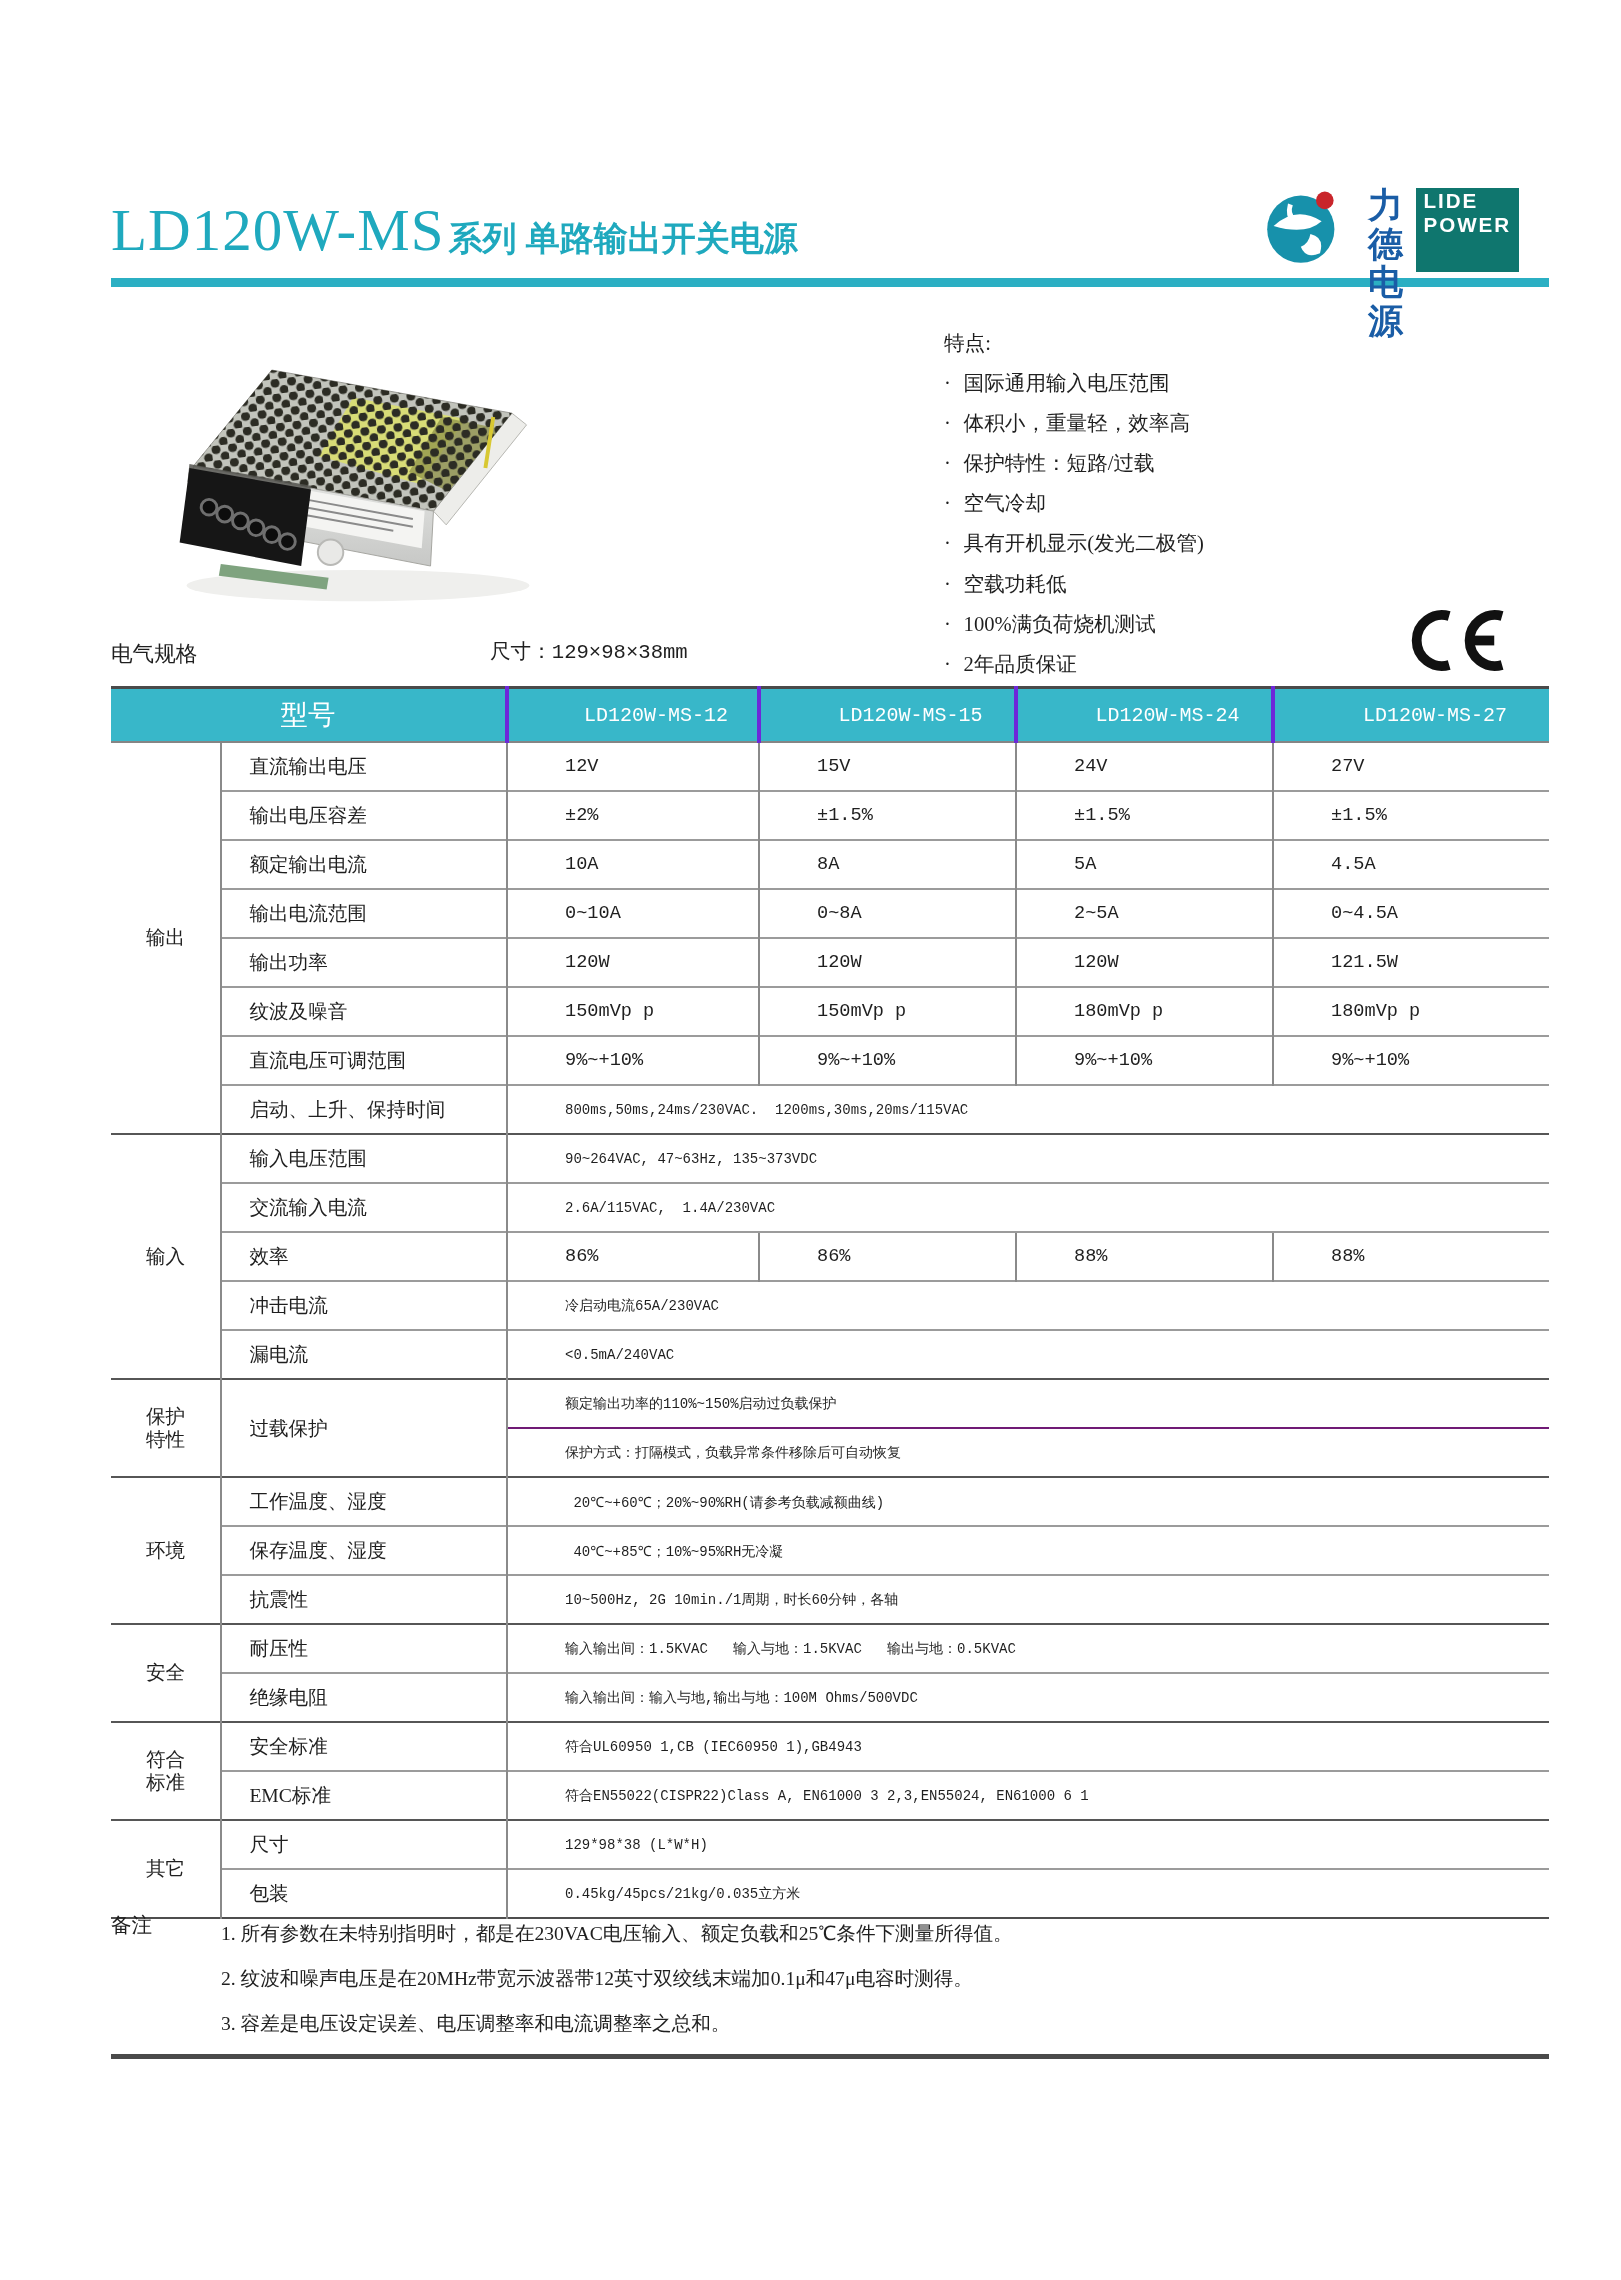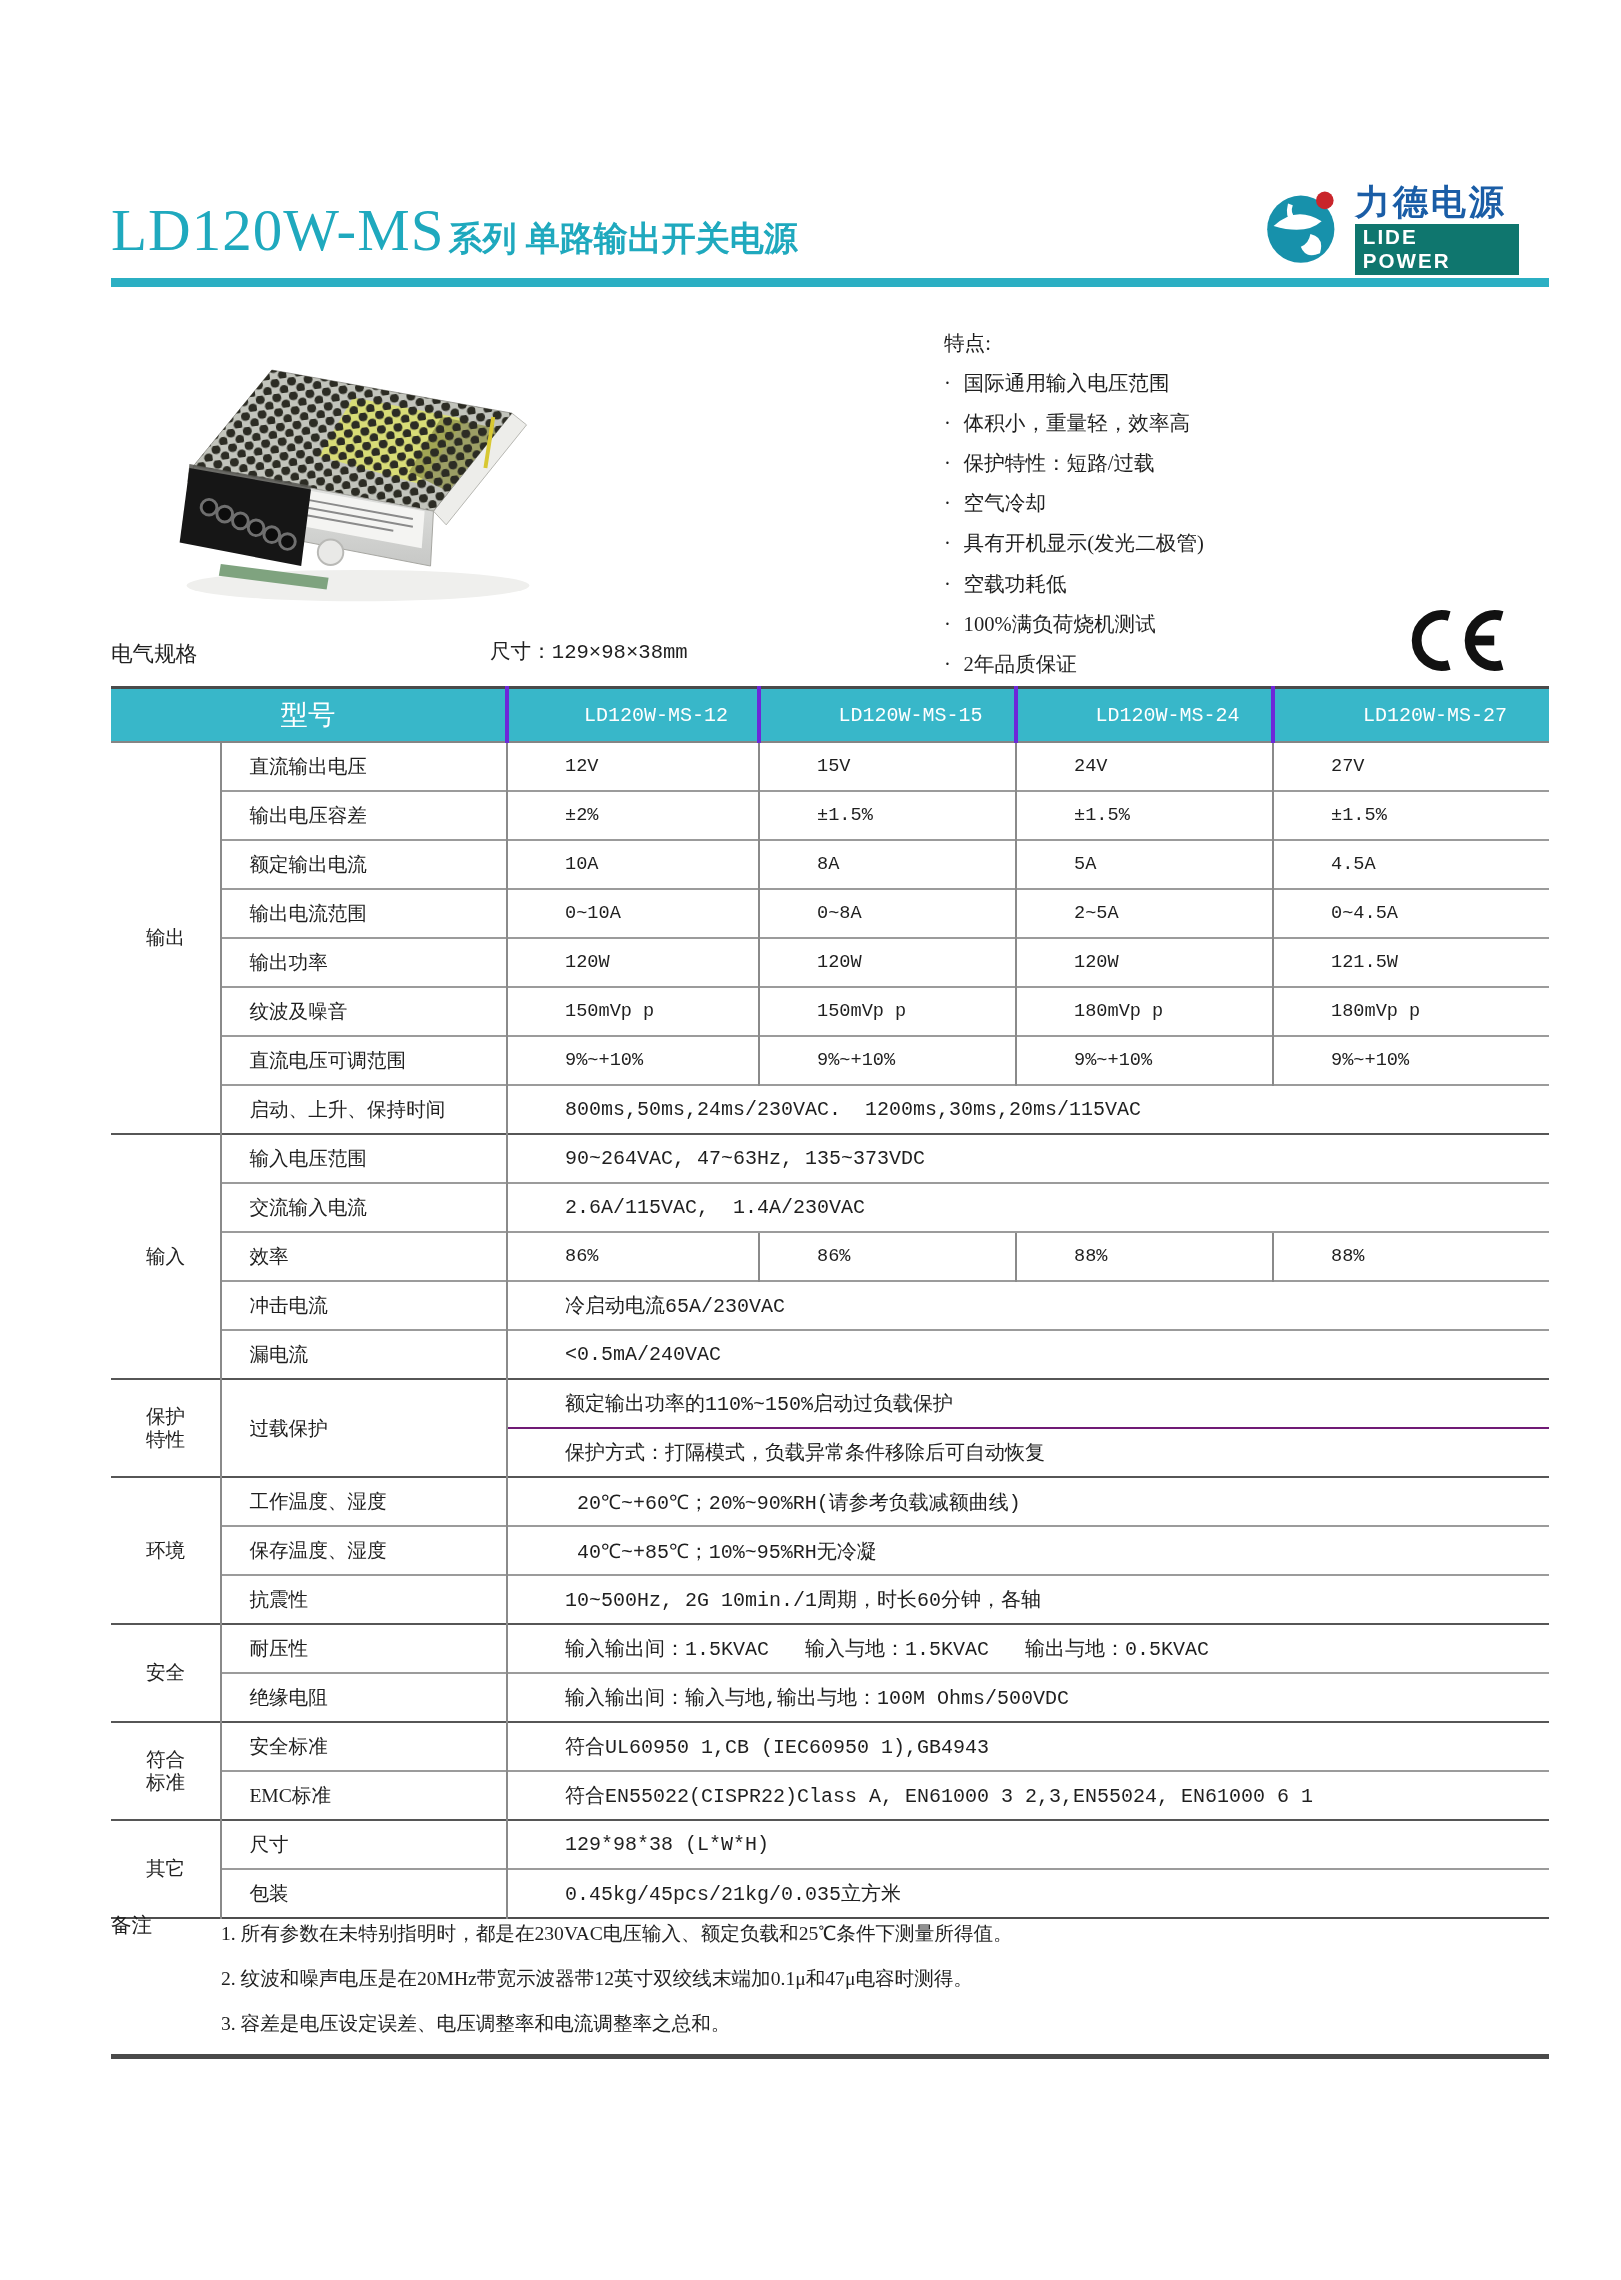--- a/index.html
+++ b/index.html
@@ -9,21 +9,21 @@
   }
 
   
   .title-block { position:absolute; left:111px; top:196px; white-space:nowrap; }
   .title-model { font-family:"Liberation Serif", serif; font-size:59px; color:#1FA9BE; letter-spacing:1px; }
   .title-suffix { font-family:"Liberation Sans", sans-serif; font-weight:bold; font-size:34px; color:#1FA9BE; margin-left:3.9px; }
   .teal-rule { position:absolute; left:111px; top:278px; width:1438px; height:8.8px; background:#2BAFC3; }
 
   .logo { position:absolute; left:1264px; top:186px; width:255px; height:86px; display:flex; }
   .logo-icon { width:80px; height:80px; flex:0 0 auto; }
-  .logo-texts { margin-left:11px; display:flex; flex-direction:column; justify-content:center; }
+  .logo-texts { margin-left:24px; display:flex; }
   .logo-cn { font-family:"Liberation Sans", sans-serif; font-weight:bold; font-size:35px; color:#1A5DA6; letter-spacing:2.9px; line-height:1.1; }
   .logo-en { margin-top:2px; background:#0f766e; color:#ffffff; font-family:"Liberation Sans", sans-serif;
              font-weight:bold; font-size:20.6px; letter-spacing:2px; padding:1px 7.8px 2px 7.8px; width:fit-content; }
 
   
   .photo { position:absolute; left:162px; top:319px; width:392px; height:299px; }
 
   
   .features { position:absolute; left:944px; top:329px; width:549px; font-size:20.6px; }
   .features-heading { margin-bottom:13.7px; }
@@ -52,21 +52,21 @@
   }
   th.th-model { font-size:27.4px; font-family:"Liberation Serif", serif; }
   th.th-col { font-size:20px; font-family:"Liberation Mono", monospace; border-left:4px solid #6d28d9;padding-left:46px; }
 
   tbody td { height:47px; padding:0; vertical-align:middle; font-size:19.6px; background:#ffffff; }
   td.group-cell { text-align:center; border-right:2px solid #8a8a8a; }
   td.group-cell .glabel { margin:0 auto; width:47px; line-height:23.5px; }
   td.param-cell { padding-left:27.4px; border-right:2px solid #8a8a8a; }
   td.value-cell { padding-left:57px; font-family:"Liberation Mono", monospace; font-size:18.6px; white-space:pre; }
   td.value-cell + td.value-cell { border-left:2px solid #8a8a8a; }
-  td.span-cell { padding-left:57px; font-family:"Liberation Mono", monospace; font-size:20px; white-space:pre; }
+  td.span-cell { padding-left:57px; font-family:"Liberation Mono", monospace; font-size:14px; white-space:pre; }
 
   tr.row-sep td.param-cell, tr.row-sep td.value-cell, tr.row-sep td.span-cell { border-top:2px solid #9b9b9b; }
   tr.sub-row td.span-cell { border-top:2px solid #701a75; }
   tr.group-start td { border-top:2.9px solid #565656; }
 
   
   .notes-label { position:absolute; left:111px; top:1911px; font-size:20.6px; }
   .notes { position:absolute; left:221px; top:1911px; width:1274px; font-size:19.6px; }
   .note-item { line-height:45px; white-space:nowrap; }
 

